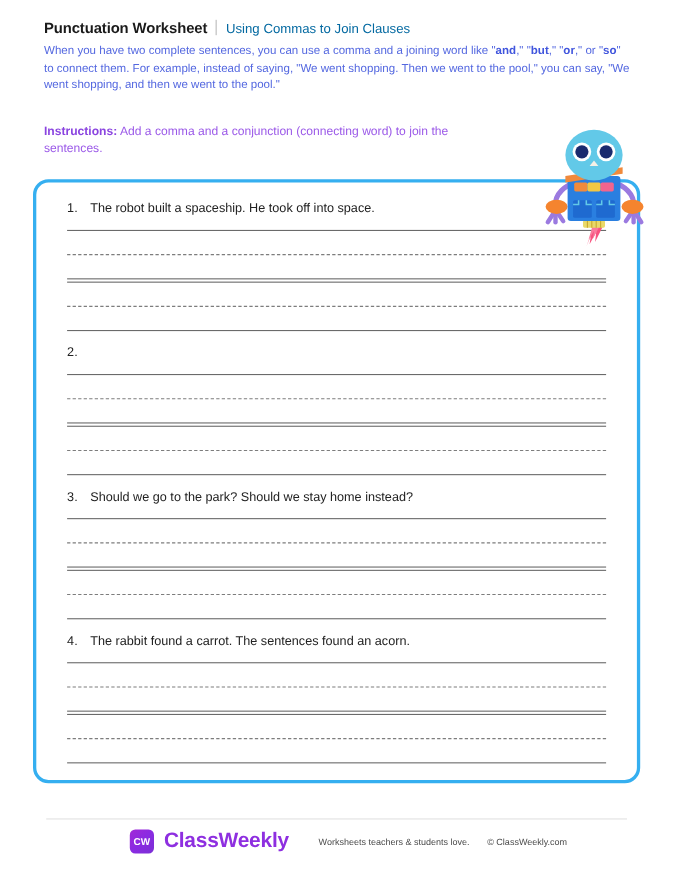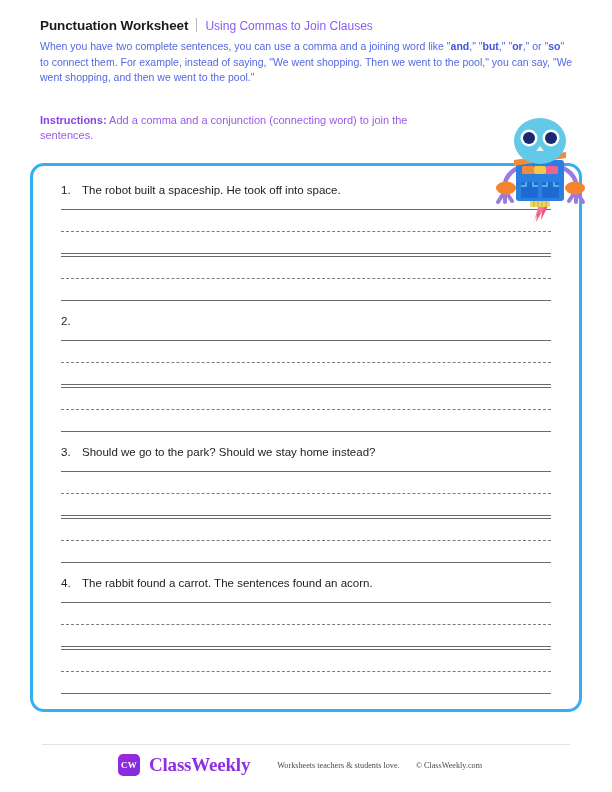--- a/index.html
+++ b/index.html
@@ -40,21 +40,21 @@
     width: 1px;
     height: 14px;
     background: #b9b9b9;
     margin: 0 8px;
     position: relative;
     top: 2px;
   }
   .header-sub {
     font-size: 12px;
     font-weight: normal;
-    color: #8b5cf6;
+    color: #0369a1;
   }
 
   
   .intro {
     position: absolute;
     left: 40px;
     top: 39px;
     width: 535px;
     font-size: 10.5px;
     line-height: 15.6px;
@@ -153,21 +153,20 @@
     height: 0;
     border-top: 1px solid #e2e2e2;
   }
   .footer {
     position: absolute;
     left: 118px;
     top: 754px;
     display: flex;
     align-items: center;
     gap: 9px;
-    font-family: Liberation Serif, serif;
   }
   .logo-badge {
     width: 22px;
     height: 22px;
     border-radius: 5px;
     background: linear-gradient(135deg, #a229d6 0%, #8a2be2 50%, #7b2fd4 100%);
     color: #ffffff;
     font-size: 9px;
     font-weight: bold;
     display: flex;

